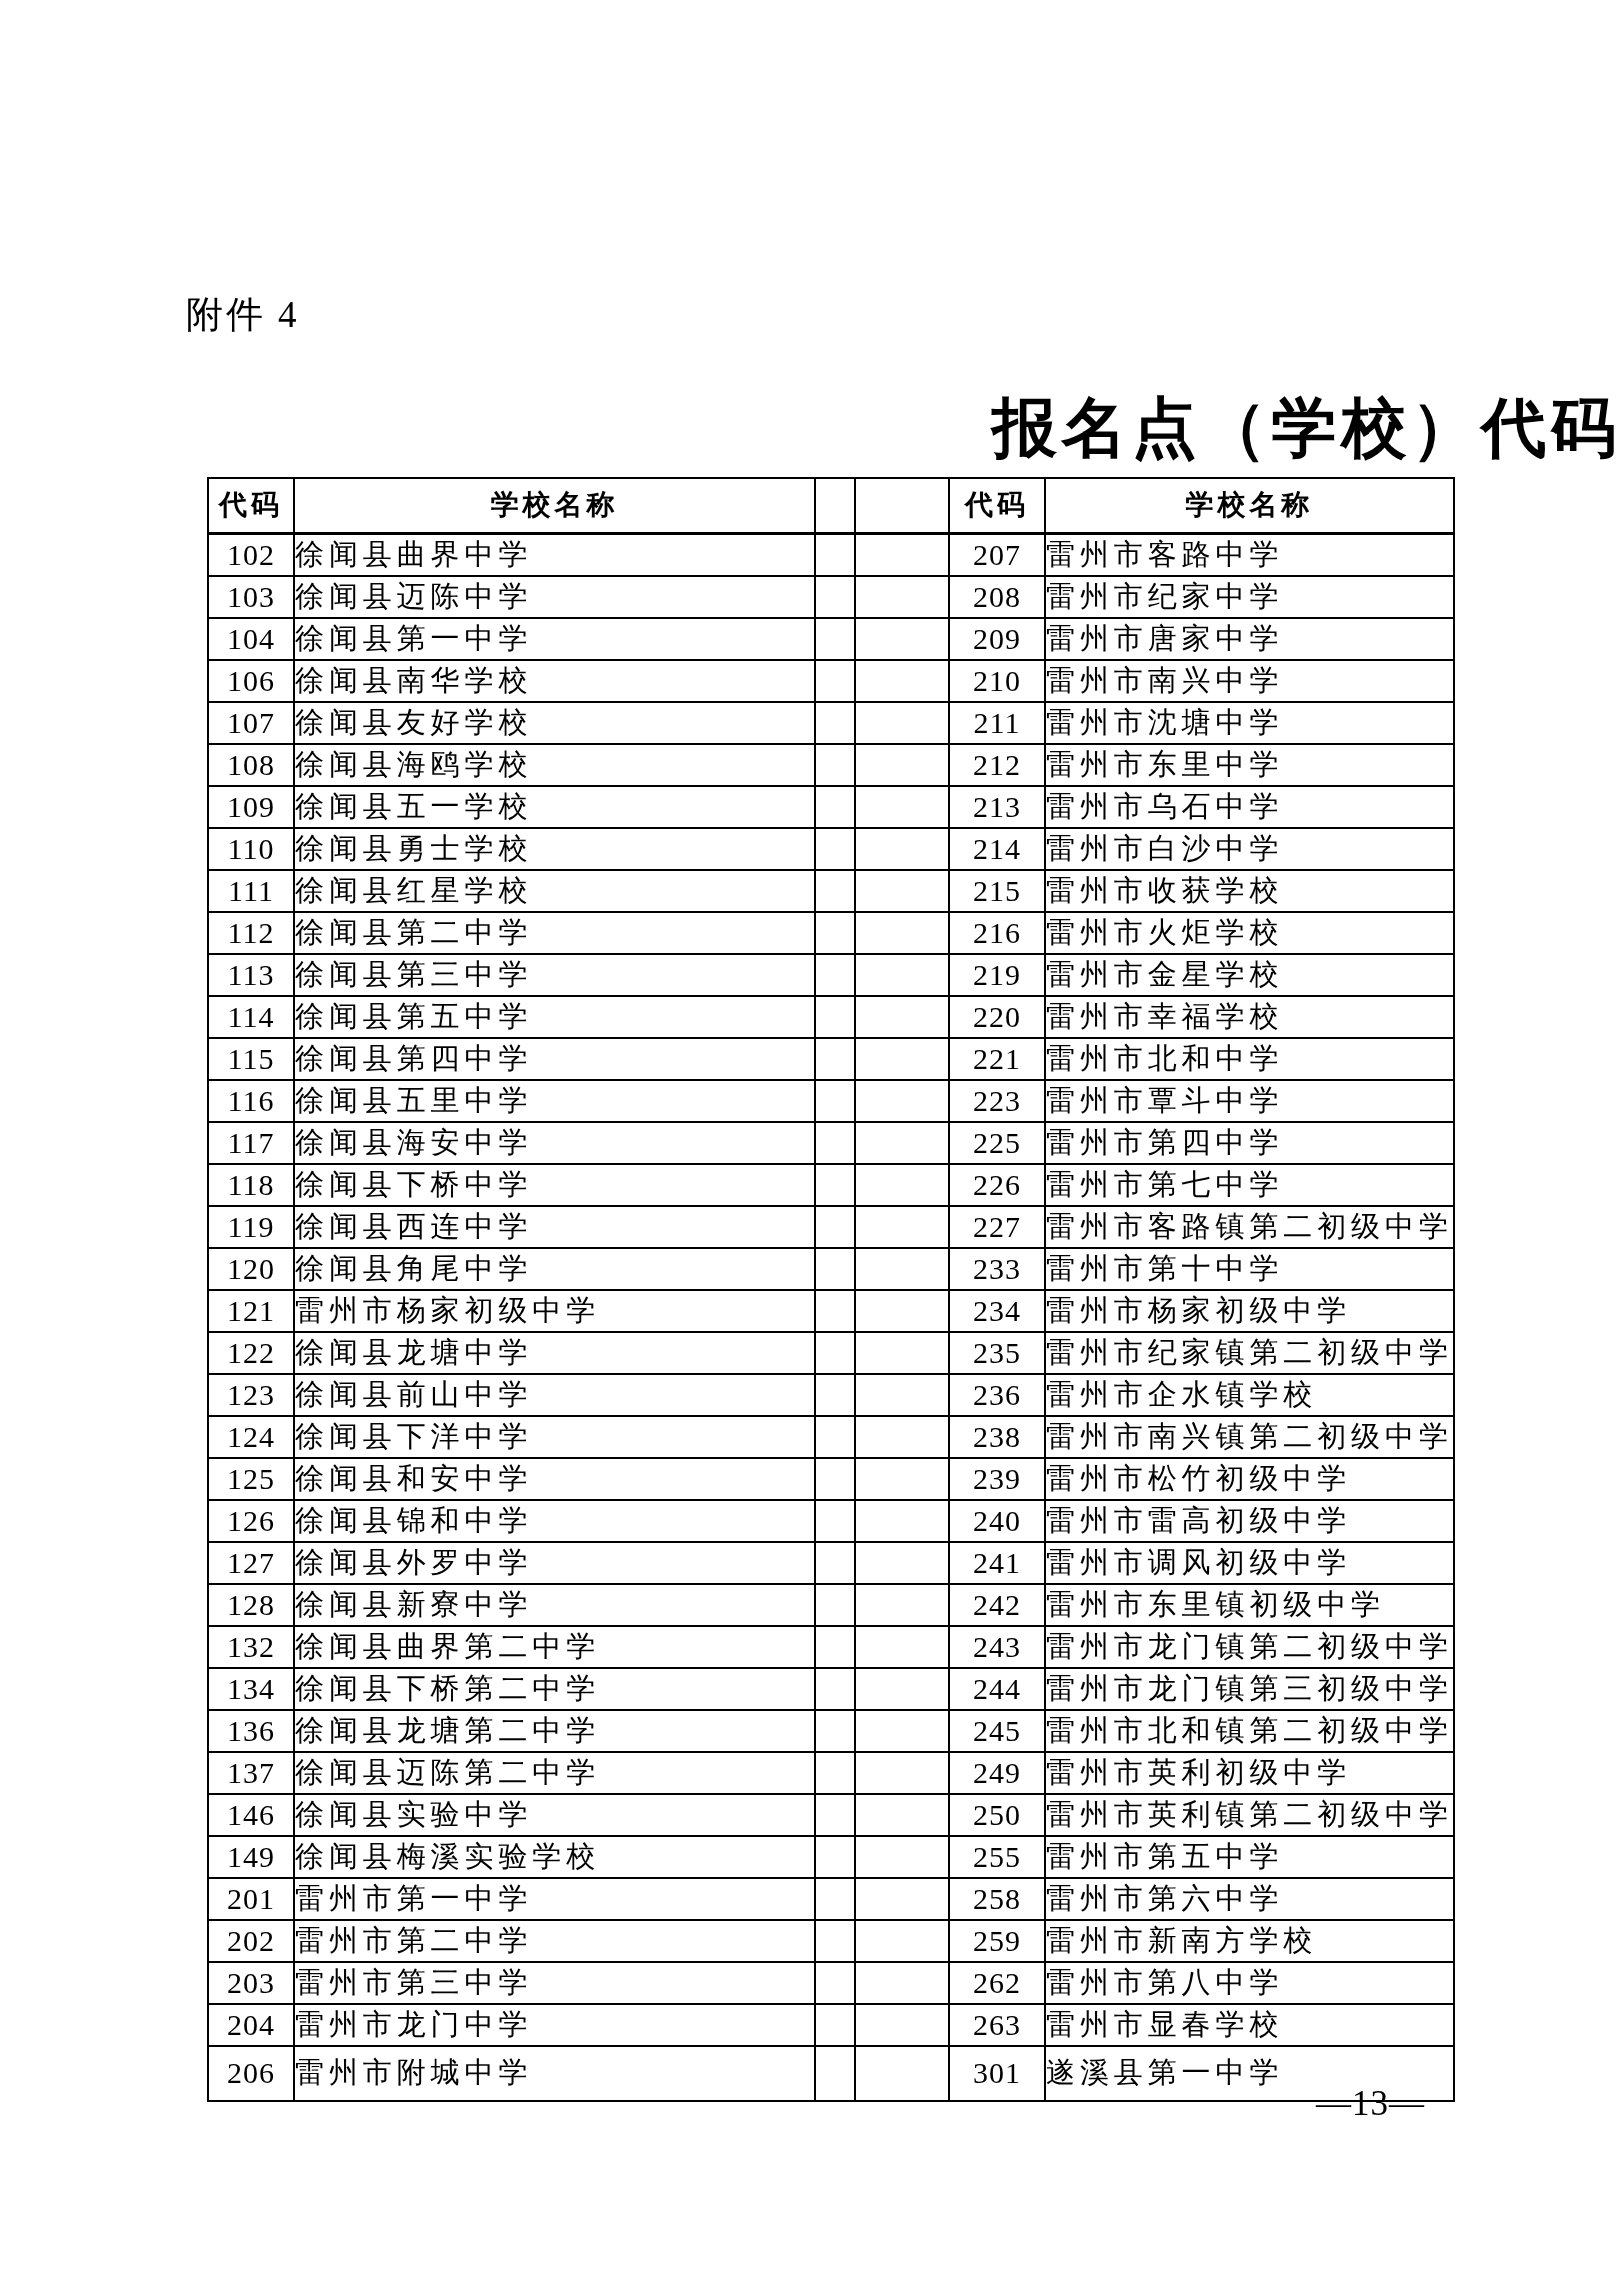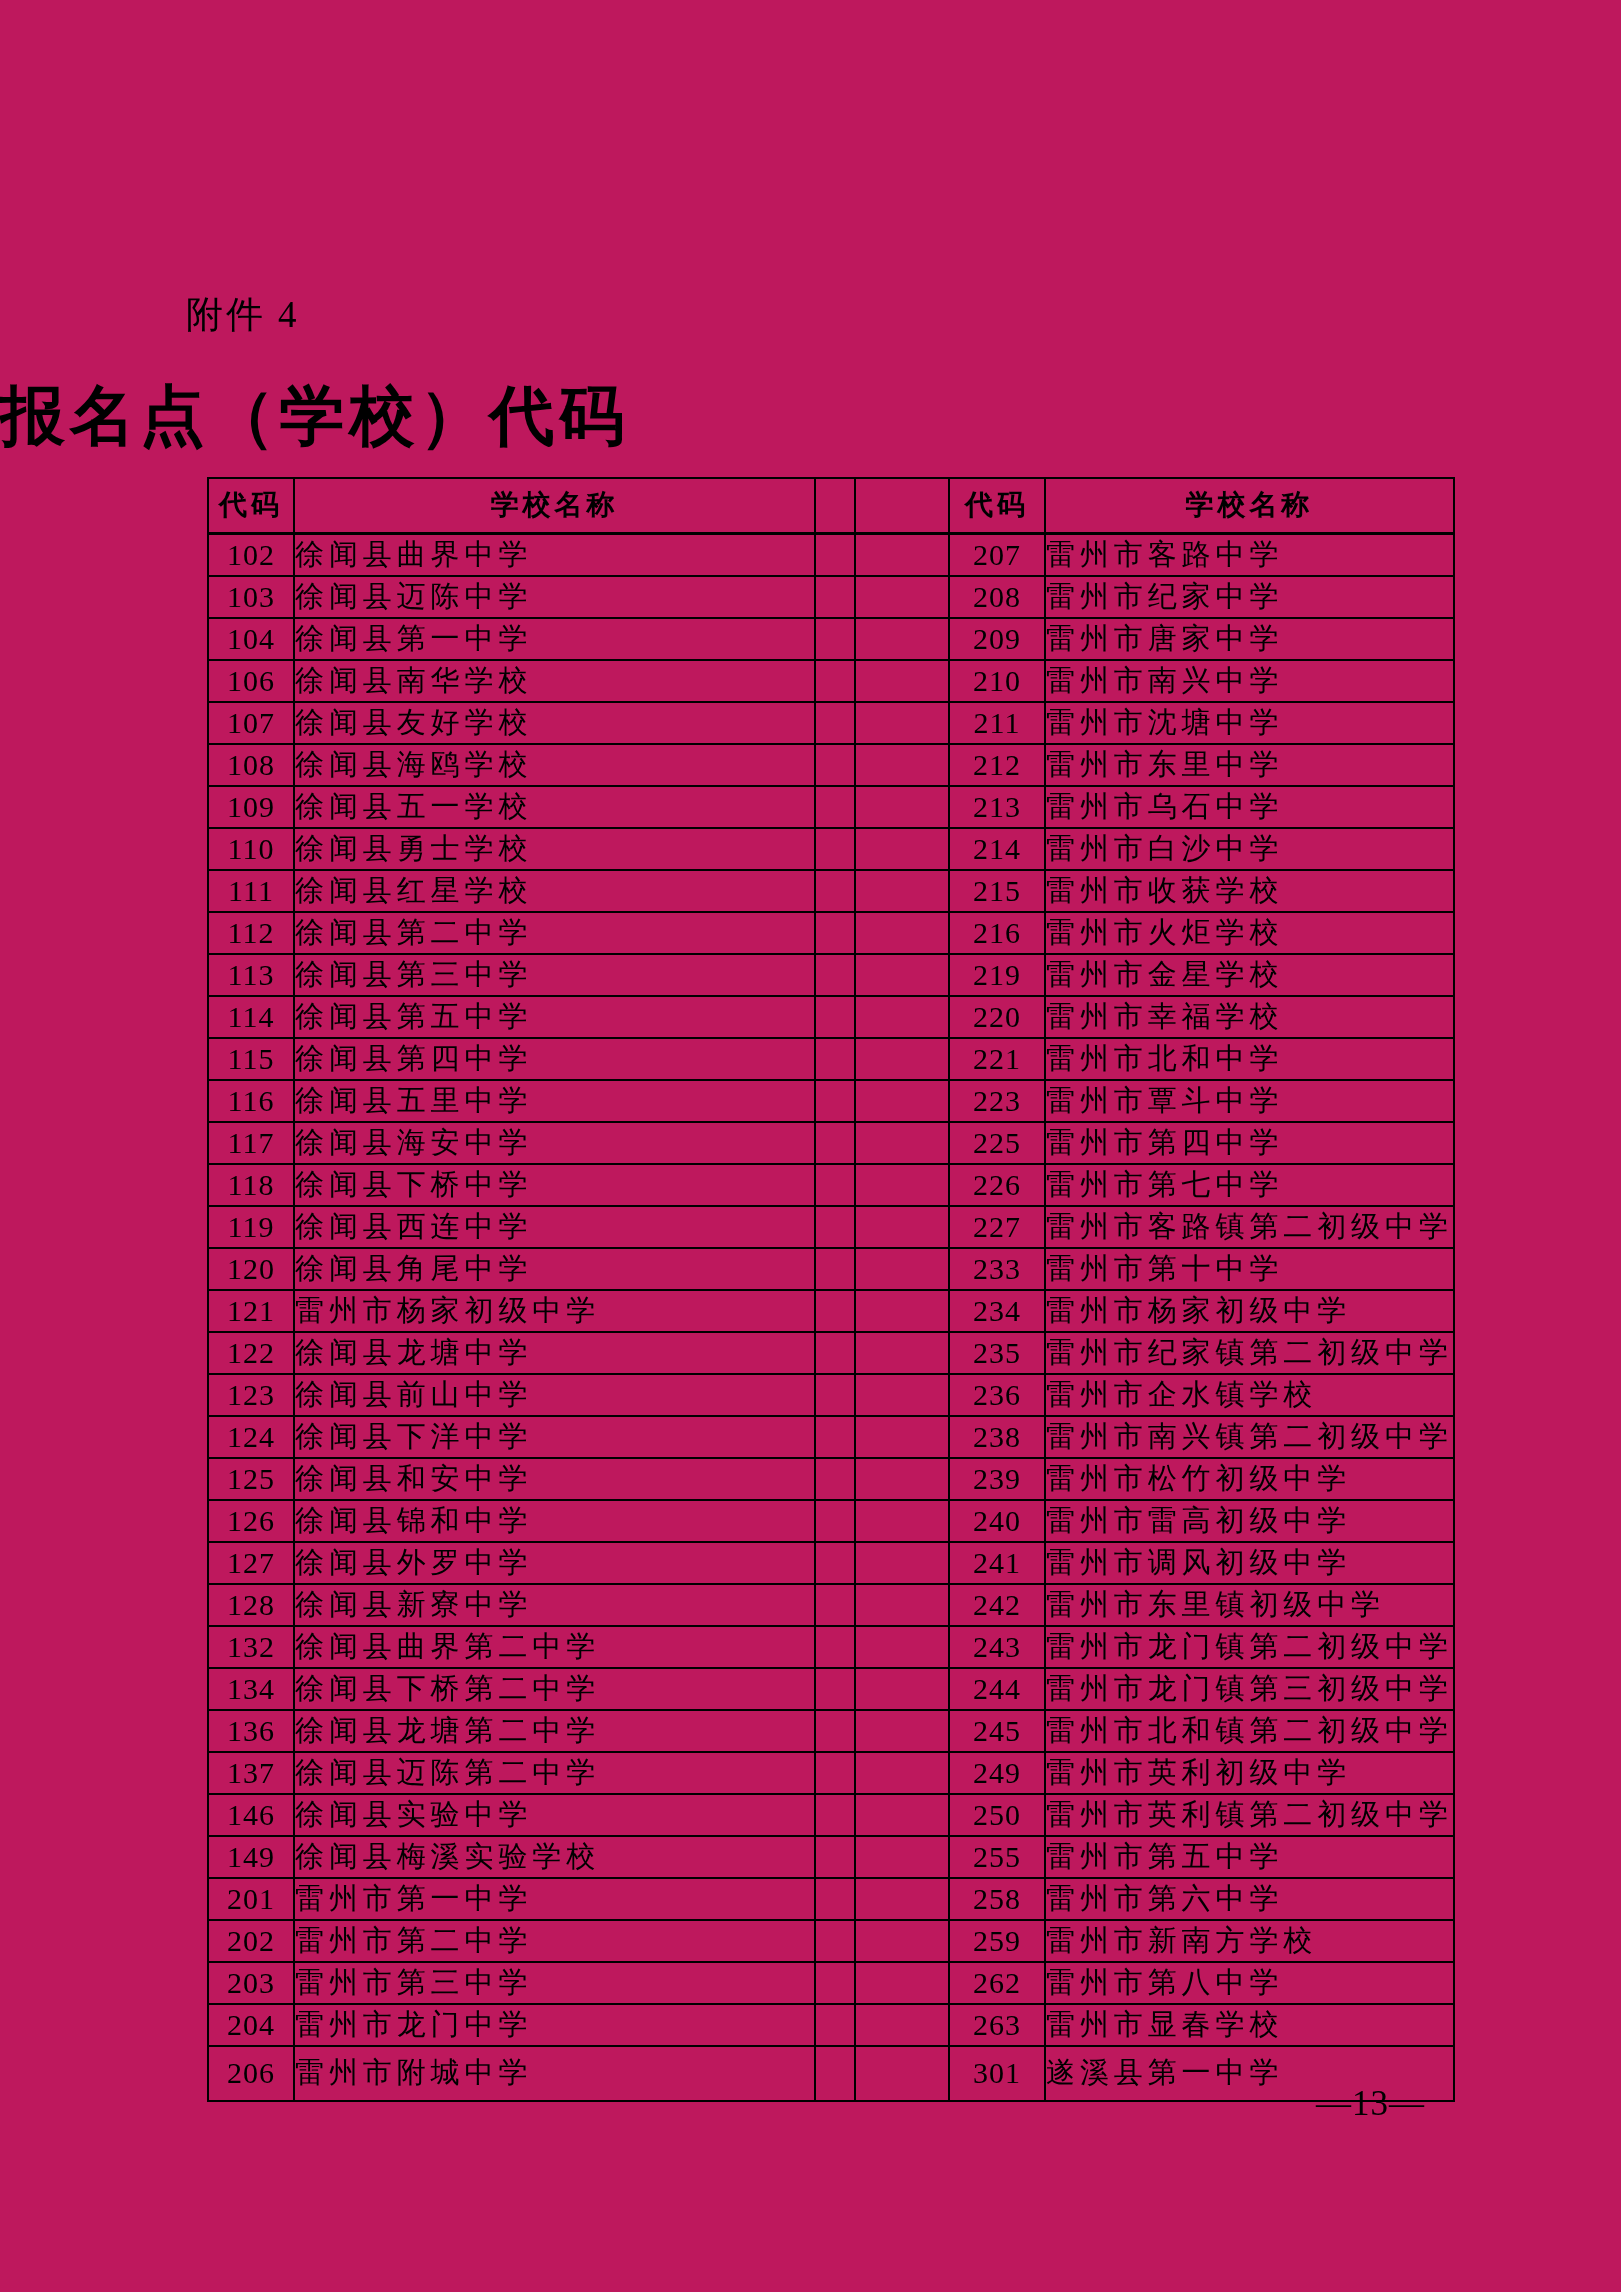--- a/index.html
+++ b/index.html
@@ -5,39 +5,39 @@
   html, body {
     margin: 0;
     padding: 0;
     background: #e8e8e8;
   }
   .page {
     position: relative;
     width: 1621px;
     height: 2293px;
     margin: 0 auto;
-    background: #be185d;
+    background: #ffffff;
     font-family: "Liberation Serif", "DejaVu Serif", serif;
     color: #000000;
     overflow: hidden;
   }
   .attachment-label {
     position: absolute;
     left: 186px;
     top: 290px;
     font-size: 37px;
     letter-spacing: 2.9px;
     white-space: nowrap;
   }
   .doc-title {
     position: absolute;
     left: 0;
-    top: 372px;
+    top: 384px;
     width: 100%;
-    text-align: left;
+    text-align: right;
     font-size: 65px;
     font-weight: bold;
     letter-spacing: 4.9px;
     white-space: nowrap;
   }
   .code-table {
     position: absolute;
     left: 207px;
     top: 477px;
     border-collapse: collapse;

